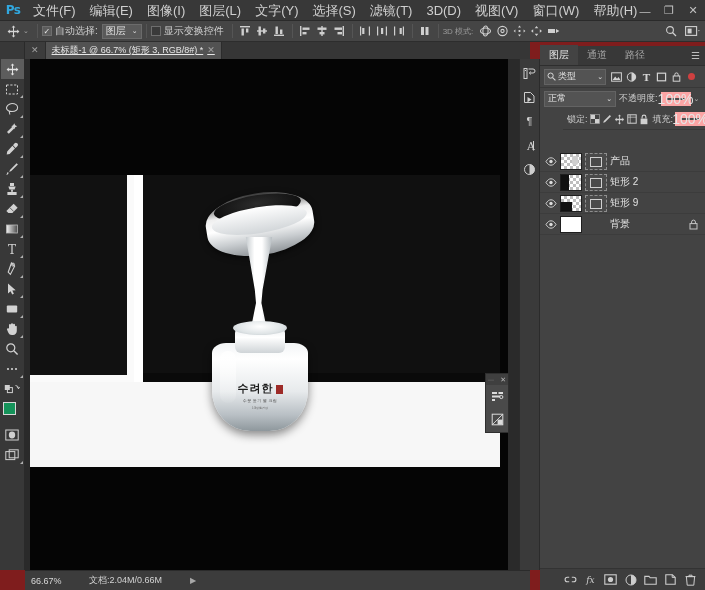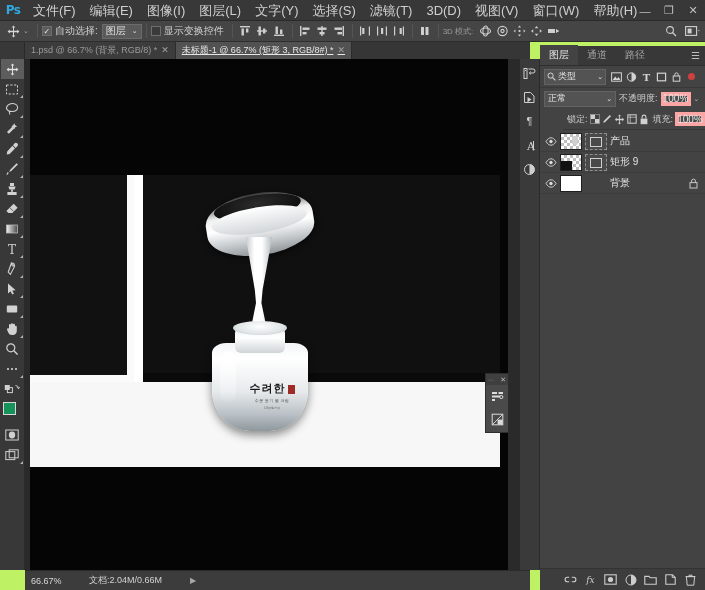--- a/index.html
+++ b/index.html
@@ -5,21 +5,21 @@
   * { box-sizing: border-box; margin: 0; padding: 0; }
   html, body {
     width: 705px; height: 590px;
     background: #2b2b2b;
     font-family: "Liberation Sans", "DejaVu Sans", sans-serif;
     font-size: 11px;
     color: #c8c8c8;
     overflow: hidden;
     -webkit-font-smoothing: antialiased;
   }
-  #app { position: relative; width: 705px; height: 590px; background: #bef264; }
+  #app { position: relative; width: 705px; height: 590px; background: #7f1d1d; }
 
   
   .menubar {
     position: absolute; left: 0; top: 0; width: 705px; height: 21px;
     background: #383838;
     display: flex; align-items: center;
     border-bottom: 1px solid #2a2a2a;
   }
   .ps-logo {
     width: 26px; height: 21px; display: flex; align-items: center; justify-content: center;
@@ -157,21 +157,21 @@
     background: linear-gradient(180deg,#e9ecee,#ffffff 40%,#cfd4d7);
   }
   .jar-mouth {
     position: absolute; left: 51px; top: 128px; width: 54px; height: 14px; border-radius: 50%;
     background: radial-gradient(ellipse at 50% 40%, #ffffff 0%, #dfe4e6 60%, #b6bec2 100%);
   }
   .jar-shine {
     position: absolute; left: 38px; top: 158px; width: 16px; height: 52px; border-radius: 10px;
     background: linear-gradient(180deg, rgba(255,255,255,.85), rgba(255,255,255,.05));
   }
-  .jar-label { position: absolute; left: 42px; top: 188px; width: 96px; text-align: center; }
+  .jar-label { position: absolute; left: 30px; top: 188px; width: 96px; text-align: center; }
   .jar-brand {
     font-size: 11px; color: #1a1a1a; font-weight: bold; letter-spacing: 1px;
     font-family: "DejaVu Sans", sans-serif;
   }
   .jar-seal {
     display: inline-block; width: 7px; height: 9px; background: #9d2b28;
     vertical-align: middle; margin-left: 2px;
   }
   .jar-sub { font-size: 4px; color: #4a4a4a; margin-top: 2px; letter-spacing: .3px; }
   .jar-sub2 { font-size: 3px; color: #6a6a6a; margin-top: 3px; }
@@ -249,34 +249,34 @@
   .blend-row {
     height: 21px; display: flex; align-items: center; padding: 0 4px; gap: 3px;
   }
   .blend-select {
     width: 72px; height: 16px; background: #535353; border: 1px solid #636363;
     display: flex; align-items: center; justify-content: space-between; padding: 0 3px;
     font-size: 9px; color: #e4e4e4;
   }
   .small-lbl { font-size: 9px; color: #cfcfcf; white-space: nowrap; }
   .num-field {
-    width: 30px; height: 14px; background: #4b4b4b; border: 4px solid #fca5a5;
-    font-size: 10px; color: #e6e6e6; display: flex; align-items: center; justify-content: center;
+    width: 30px; height: 14px; background: #4b4b4b; border: 6px solid #fca5a5;
+    font-size: 14px; color: #e6e6e6; display: flex; align-items: center; justify-content: center;
   }
   .lock-row {
     height: 21px; display: flex; align-items: center; padding: 0 4px; gap: 2px;
     border-bottom: 1px solid #383838;
     margin-left: 23px;
   }
   .lock-icon {
     width: 13px; height: 14px; display: flex; align-items: center; justify-content: center;
     color: #d0d0d0; font-size: 9px;
   }
 
-  .layer-list { padding-top: 1px; }
+  .layer-list { padding-top: 1px; margin-top: 20px; }
   .layer-row {
     height: 21px; display: flex; align-items: center; gap: 3px; padding: 0 4px;
     border-bottom: 1px solid #3c3c3c;
   }
   .layer-row.selected { background: #5a5a5a; }
   .eye {
     width: 13px; height: 21px; display: flex; align-items: center; justify-content: center;
     color: #ddd; font-size: 9px;
   }
   .thumb {
@@ -471,21 +471,20 @@
             <rect x="0.6" y="1.6" width="11" height="8.8" fill="none" stroke="#cfcfcf" stroke-width="1.1"></rect>
             <rect x="2.6" y="3.6" width="4" height="4.8" fill="#cfcfcf"></rect>
             <path d="M13.2 5 L14.6 5 L13.9 6.4 Z" fill="#cfcfcf"></path>
           </svg>
         </div>
     </div>
   </div>
 
   <div class="tabbar">
     <div class="doc-tab">
-      <span>1.psd @ 66.7% (背景, RGB/8) *</span>
       <span class="tab-x">✕</span>
     </div>
     <div class="doc-tab active">
       <span>未标题-1 @ 66.7% (矩形 3, RGB/8#) *</span>
       <span class="tab-x">✕</span>
     </div>
   </div>
 
   <div class="toolbar">
     <div class="tool active">
@@ -826,20 +825,35 @@
         </div>
         <div class="thumb checker">
           <div class="mini-obj"></div>
         </div>
         <div class="vec-mask">
             <div class="sq"></div>
           </div>
         <div class="layer-name">产品</div>
       </div>
 
+      <div class="layer-row">
+        <div class="eye">
+          <svg width="12" height="9" viewBox="0 0 12 9">
+              <path d="M1 4.5 C2.6 1.8 4.2 0.8 6 0.8 C7.8 0.8 9.4 1.8 11 4.5 C9.4 7.2 7.8 8.2 6 8.2 C4.2 8.2 2.6 7.2 1 4.5 Z" fill="none" stroke="#ddd" stroke-width="0.9"></path>
+              <circle cx="6" cy="4.5" r="1.7" fill="#ddd"></circle>
+            </svg>
+        </div>
+        <div class="thumb checker">
+          <div class="blk-l"></div>
+        </div>
+        <div class="vec-mask">
+            <div class="sq"></div>
+          </div>
+        <div class="layer-name">矩形 2</div>
+      </div>
 
 
       <div class="layer-row">
         <div class="eye">
           <svg width="12" height="9" viewBox="0 0 12 9">
               <path d="M1 4.5 C2.6 1.8 4.2 0.8 6 0.8 C7.8 0.8 9.4 1.8 11 4.5 C9.4 7.2 7.8 8.2 6 8.2 C4.2 8.2 2.6 7.2 1 4.5 Z" fill="none" stroke="#ddd" stroke-width="0.9"></path>
               <circle cx="6" cy="4.5" r="1.7" fill="#ddd"></circle>
             </svg>
         </div>
         <div class="thumb checker">

